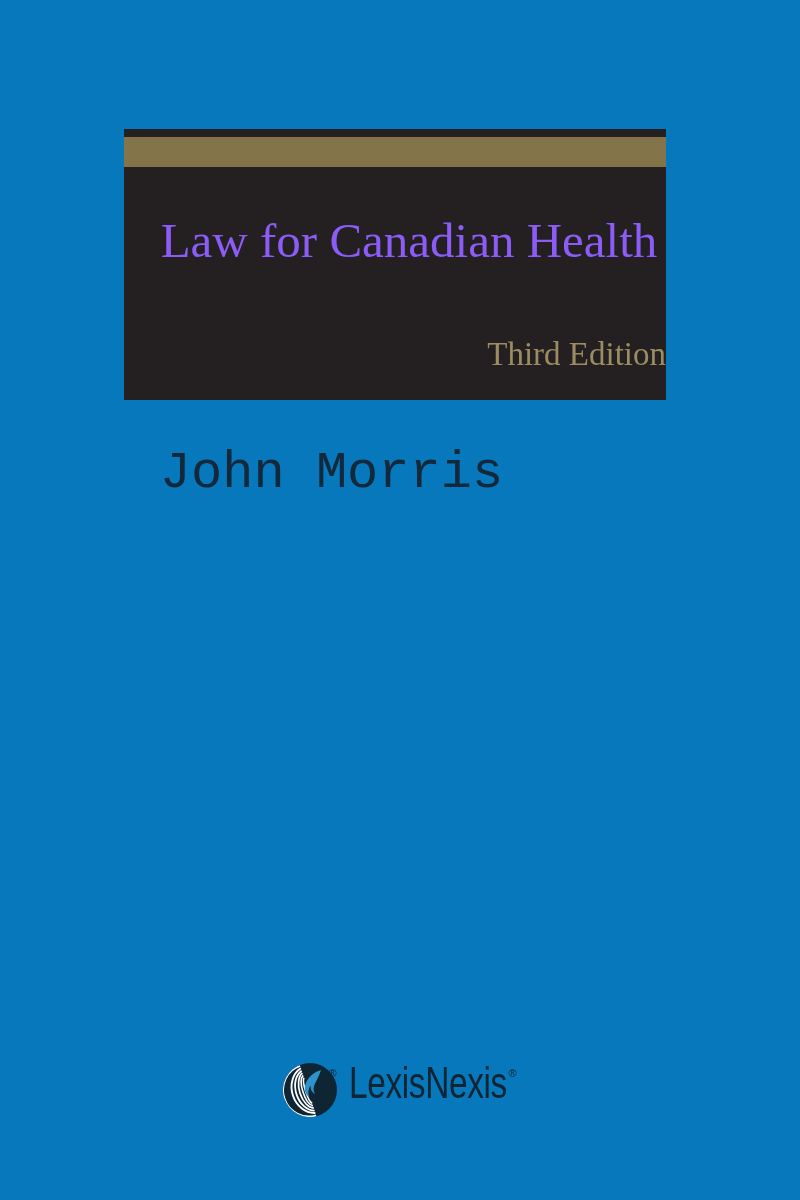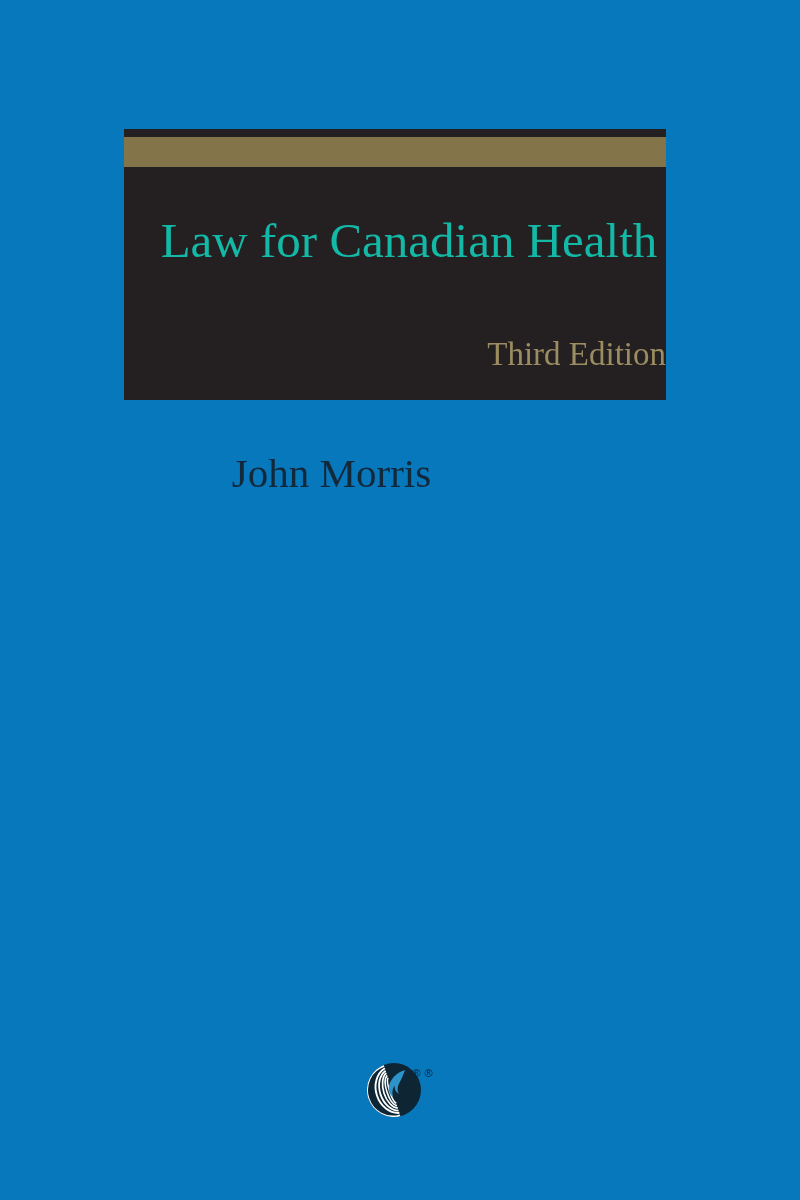--- a/index.html
+++ b/index.html
@@ -31,21 +31,21 @@
     top: 8px;
     height: 30px;
     background: #84744a;
   }
   .title {
     position: absolute;
     top: 86px;
     left: 0;
     right: 0;
     text-align: center;
-    color: #14b8a6;
+    color: #8b5cf6;
     font-size: 49px;
     line-height: 51px;
     font-family: "Liberation Serif", serif;
     padding-left: 28px;
   }
   .edition {
     position: absolute;
     top: 206px;
     left: 0;
     right: 0;
@@ -56,23 +56,23 @@
     font-family: "Liberation Serif", serif;
   }
   
   .authors {
     position: absolute;
     top: 450px;
     left: 0;
     width: 663px;
     text-align: center;
     color: #12293b;
-    font-size: 41px;
+    font-size: 52px;
     line-height: 47px;
-    font-family: Liberation Serif, serif;
+    font-family: Liberation Mono, monospace;
   }
   
   .logo {
     position: absolute;
     top: 1063px;
     left: 0;
     width: 800px;
     display: flex;
     justify-content: center;
     align-items: flex-start;
@@ -145,16 +145,19 @@
         <path d="M25 6   A 15.5 21.5 0 0 0 25 48" stroke-width="1.8"></path>
         <path d="M25 8.5 A 11   19   0 0 0 25 45.5" stroke-width="1.7"></path>
         <path d="M25 11  A 7    16.5 0 0 0 25 43" stroke-width="1.6"></path>
         <path d="M25 13.5A 3.5  14   0 0 0 25 40.5" stroke-width="1.5"></path>
       </g>
       <path fill="#2e93cb" d="M38 7 C31 9 25 14 22.5 21 C20.8 26 22 31 26 34
                C24.8 29.5 25.5 25.5 27.5 22.5 C27.3 26.5 29 29.5 32 31
                C30 27.8 30.2 24 32.2 20.3 C34.2 16.6 36.8 11 38 7 Z"></path>
     </svg>
     <span class="reg reg-globe">®</span>
+    <span class="wordmark">
+      <span class="wordmark-inner">LexisNexis</span>
+    </span>
     <span class="reg reg-word">®</span>
   </div>
 
 </div>
 
 </body></html>

